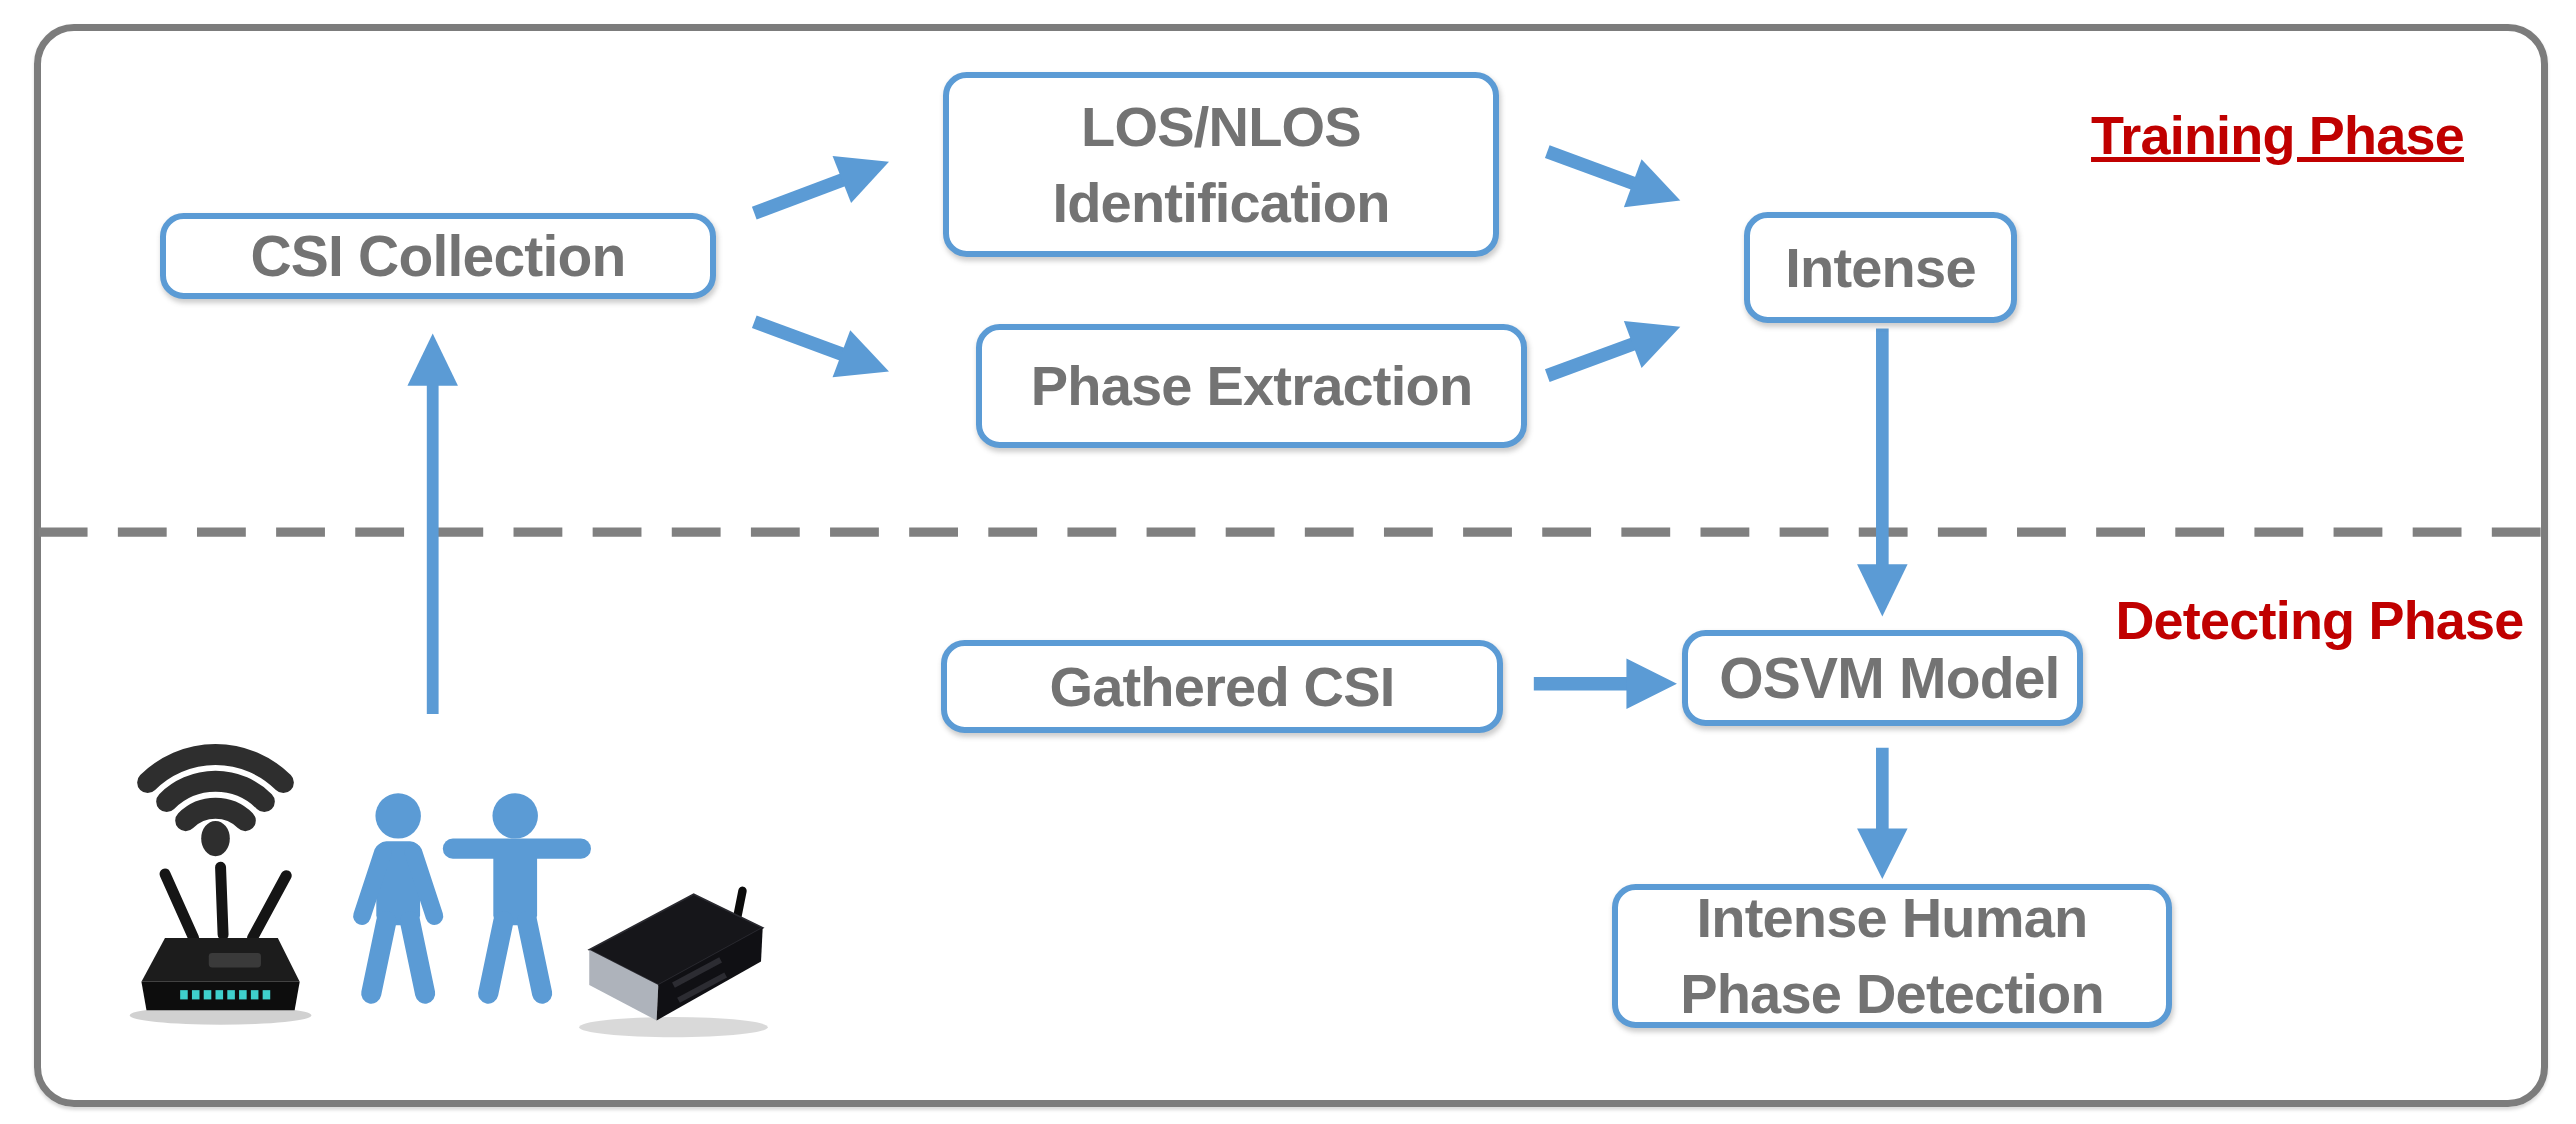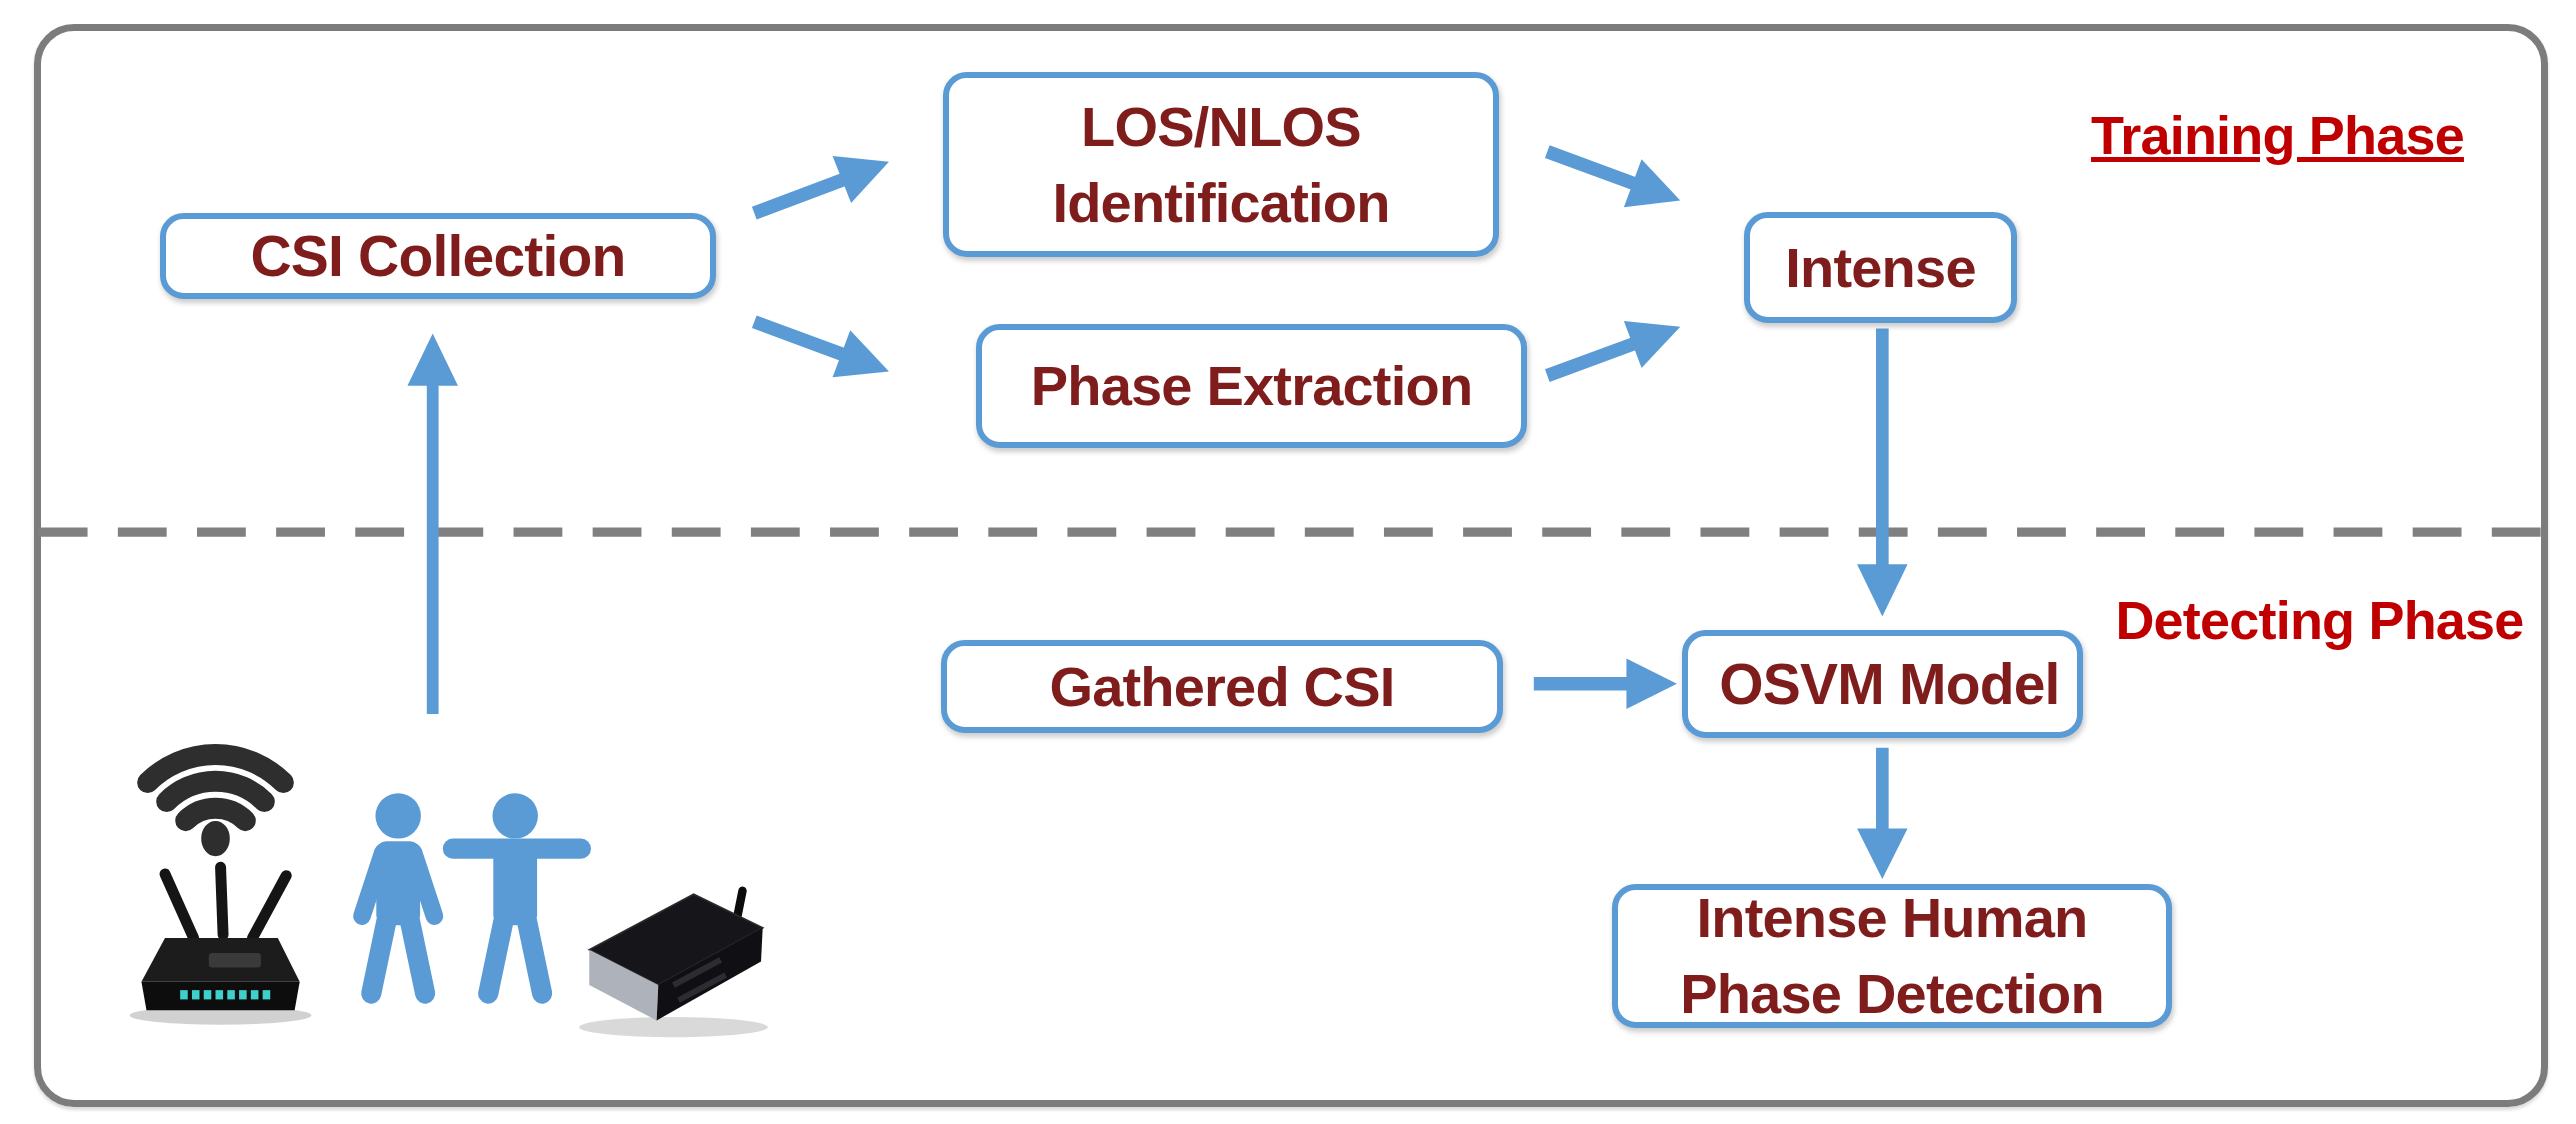--- a/index.html
+++ b/index.html
@@ -5,21 +5,21 @@
   html,body{margin:0;padding:0;background:#ffffff;}
   #canvas{position:relative;width:2576px;height:1125px;background:#ffffff;overflow:hidden;
           font-family:"Liberation Sans",sans-serif;}
   .frame{position:absolute;left:34px;top:23.6px;width:2514px;height:1083px;box-sizing:border-box;
          border:7.6px solid #7c7c7c;border-radius:40px;background:transparent;
          box-shadow:0 2.5px 3.4px rgba(0,0,0,0.15);}
   .overlay{position:absolute;left:0;top:0;width:2576px;height:1125px;}
   .node{position:absolute;box-sizing:border-box;background:#ffffff;border:6.7px solid #5B9BD5;
         border-radius:23.6px;display:flex;flex-direction:column;align-items:center;justify-content:center;
         box-shadow:1.7px 3.4px 5px rgba(90,90,90,0.30);z-index:3;}
-  .node .lbl{font-weight:700;color:#7f1d1d;text-align:left;letter-spacing:-0.8px;line-height:1.35;}
+  .node .lbl{font-weight:700;color:#737373;text-align:left;letter-spacing:-0.8px;line-height:1.35;}
   .fs1{font-size:57px;} .fs2{font-size:56px;}
   .phase-label{position:absolute;font-weight:700;color:#C00000;font-size:54px;letter-spacing:-0.8px;
                text-align:center;z-index:3;}
   svg{position:absolute;left:0;top:0;z-index:2;}
 </style>
 </head>
 <body>
 
 <div id="canvas">
 
@@ -142,21 +142,21 @@
   </div>
 
   <div class="node" style="left:1744px;top:212px;width:273px;height:111px;">
     <div class="lbl fs2">Intense</div>
   </div>
 
   <div class="node" style="left:941px;top:640px;width:562px;height:93px;">
     <div class="lbl fs2">Gathered CSI</div>
   </div>
 
-  <div class="node" style="left:1682px;top:630px;width:401px;height:108px;padding-left:14px;">
+  <div class="node" style="left:1682px;top:630px;width:401px;height:96px;padding-left:14px;">
     <div class="lbl fs1">OSVM Model</div>
   </div>
 
   <div class="node" style="left:1612px;top:884px;width:560px;height:144px;">
     <div class="lbl fs2">Intense Human</div>
     <div class="lbl fs2">Phase Detection</div>
   </div>
 
 </div>
 

